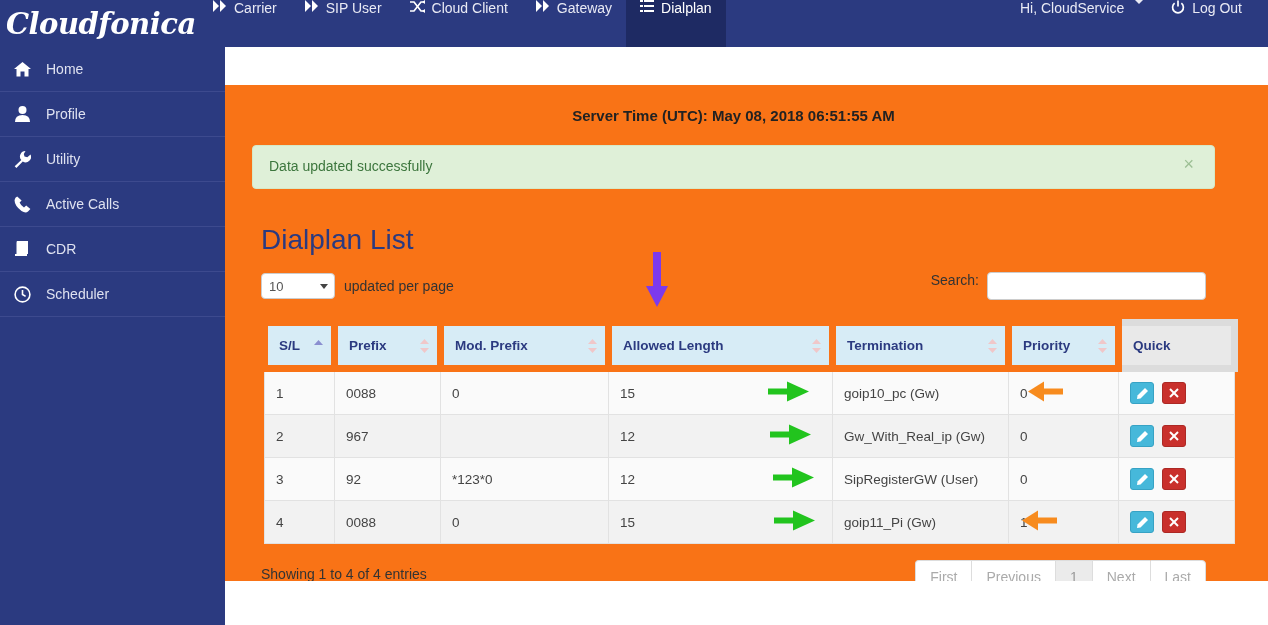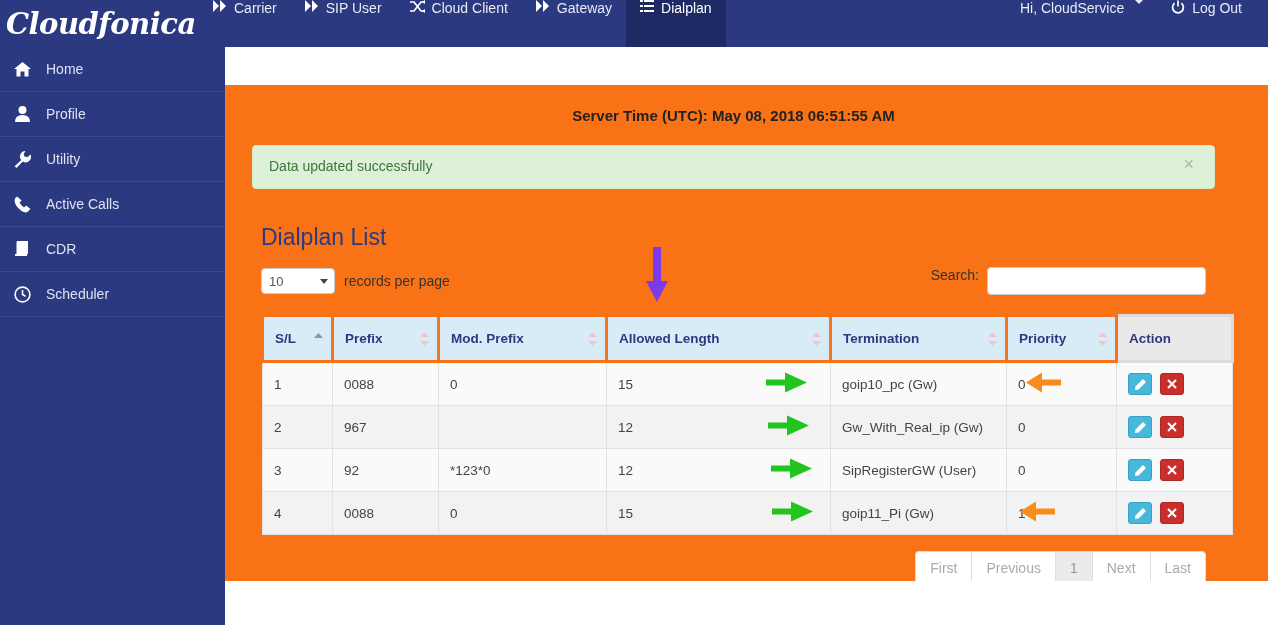--- a/index.html
+++ b/index.html
@@ -114,21 +114,21 @@
   }
   .alert-close {
     position: absolute; right: 14px; top: 8px;
     color: #9cbf94; font-size: 18px;
     background: none; border: none; cursor: pointer;
     line-height: 1;
   }
 
   .page-title {
     color: #2b3a80;
-    font-size: 23px;
+    font-size: 28px;
     font-weight: normal;
     margin: 35px 0 0 9px;
   }
 
   .table-controls {
     display: flex; align-items: center;
     margin-top: 16px; padding: 0 9px;
     position: relative;
   }
   .len-select {
@@ -170,21 +170,21 @@
   }
 
   table.dt {
     width: 970px;
     margin: 19px 9px 0 9px;
     border-collapse: collapse;
     table-layout: fixed;
   }
   table.dt th {
     background: #d7ecf6;
-    border: 3px solid #f97316;
+    border: 7px solid #f97316;
     color: #2b3a80;
     font-size: 13.5px;
     font-weight: bold;
     text-align: left;
     padding: 10px 11px;
     height: 46px;
     position: relative;
   }
   table.dt th.action-col { background: #e9e9e9; border-color: #dcdcdc; }
   table.dt td {
@@ -410,21 +410,21 @@
 
     <div class="page-title">Dialplan List</div>
 
     <div class="table-controls">
       <span class="select-wrap">
         <select class="len-select">
           <option>10</option>
         </select>
         <span class="sel-caret"></span>
       </span>
-      <span class="records-label">records per page</span>
+      <span class="records-label">updated per page</span>
 
       <span class="ann-down">
         <svg width="26" height="56" viewBox="0 0 26 56">
             <rect x="9" y="0" width="8" height="36" fill="#7c3aed"></rect>
             <polygon points="2,34 24,34 13,55" fill="#7c3aed"></polygon>
           </svg>
       </span>
 
       <span class="search-box">
         <label>Search:</label>
@@ -491,21 +491,21 @@
           <th>
             <span>Priority</span>
             <span class="sort-both">
               <svg width="9" height="16" viewBox="0 0 9 16">
                   <polygon points="4.5,1 9,6 0,6" fill="#f0c7c9"></polygon>
                   <polygon points="4.5,15 9,10 0,10" fill="#f0c7c9"></polygon>
                 </svg>
             </span>
           </th>
           <th class="action-col">
-            <span>Action</span>
+            <span>Quick</span>
           </th>
         </tr>
       </thead>
       <tbody>
 
         <tr>
           <td>1</td>
           <td>0088</td>
           <td>0</td>
           <td>
@@ -637,20 +637,21 @@
                   <line x1="9" y1="1" x2="1" y2="9"></line>
                 </svg>
             </span>
           </td>
         </tr>
 
       </tbody>
     </table>
 
     <div class="table-footer">
+      <div class="entries-info">Showing 1 to 4 of 4 entries</div>
       <div class="pagination">
         <button class="page-btn">First</button>
         <button class="page-btn">Previous</button>
         <button class="page-btn current">1</button>
         <button class="page-btn">Next</button>
         <button class="page-btn">Last</button>
       </div>
     </div>
 
     <div class="add-new-title">Add New</div>

